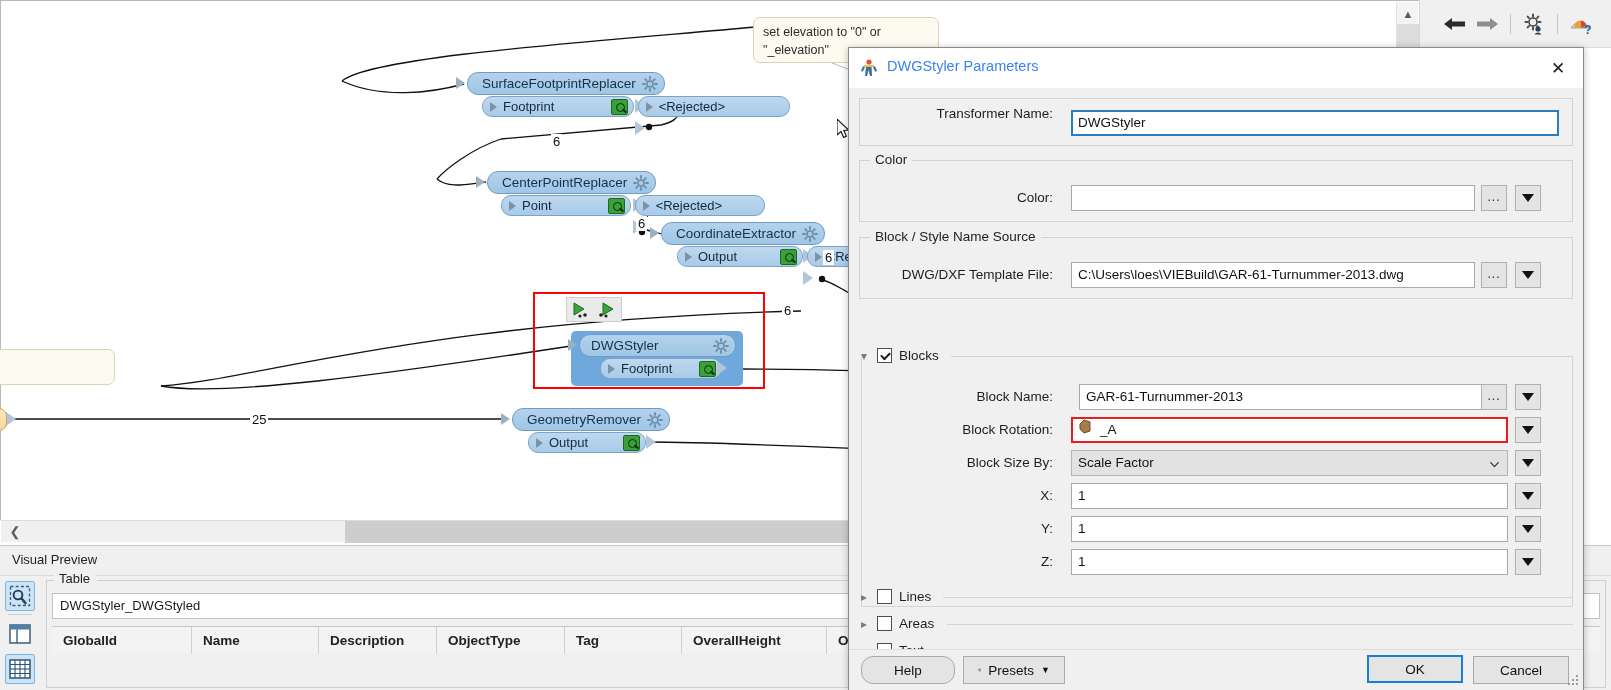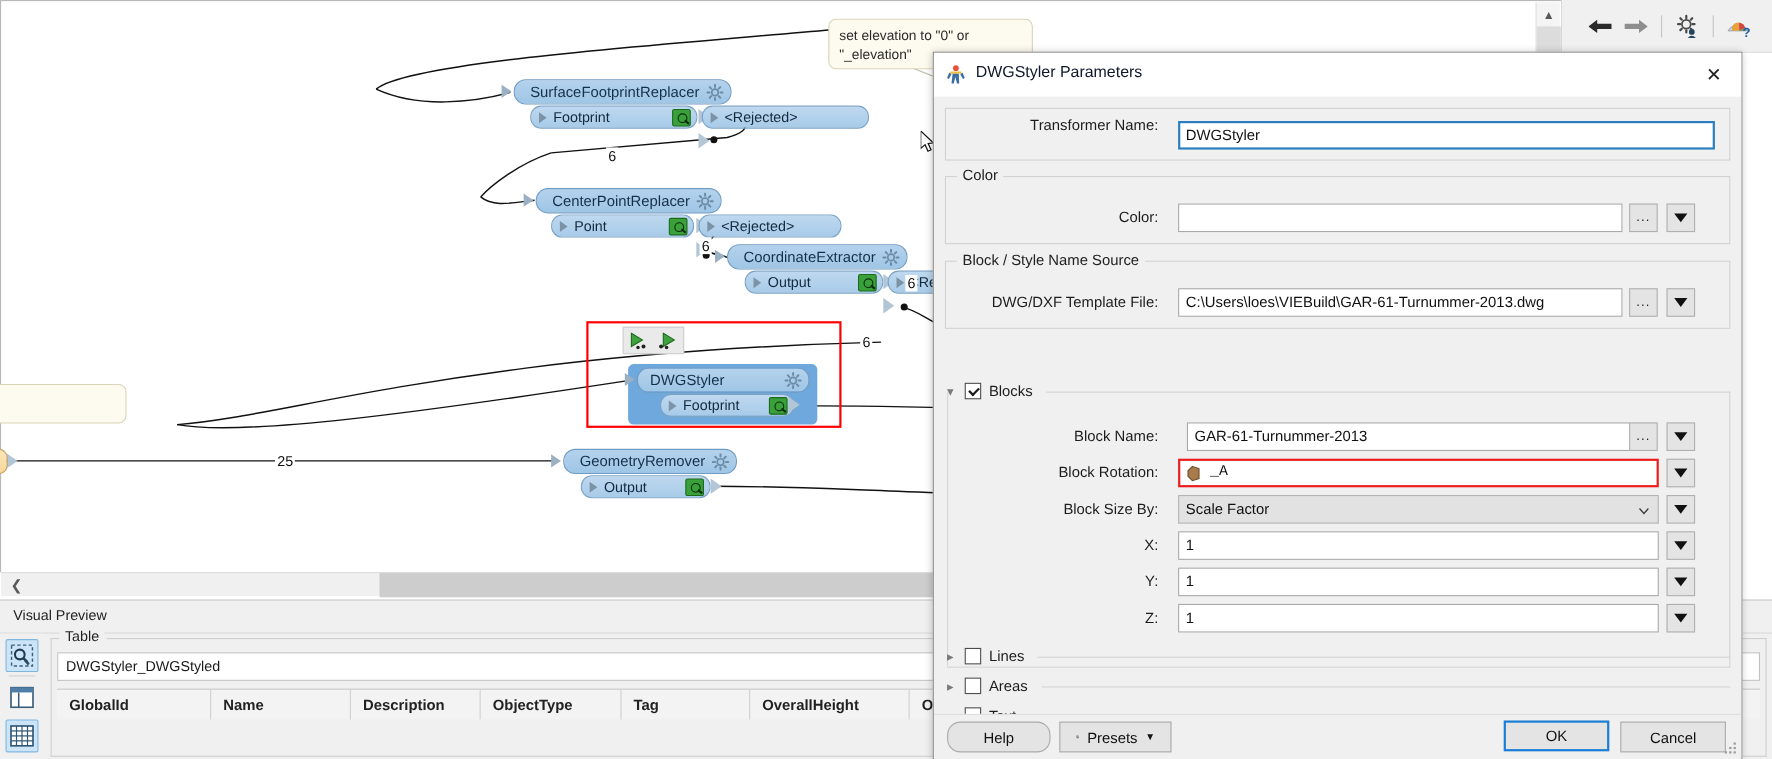--- a/index.html
+++ b/index.html
@@ -223,21 +223,21 @@
     background: #f0f0f0; border: 1px solid #8a8a8a;
     box-shadow: 0 1px 7px rgba(0,0,0,0.25);
     z-index: 50;
   }
   #dialog-titlebar {
     position: absolute; left: 0; top: 0; width: 734px; height: 40px;
     background: #ffffff;
   }
   #dialog-icon { position: absolute; left: 10px; top: 10px; width: 20px; height: 20px; }
   #dialog-title {
-    position: absolute; left: 38px; top: 10px; font-size: 14.5px; color: #0f172a;
+    position: absolute; left: 38px; top: 10px; font-size: 14.5px; color: #3b82f6;
   }
   #dialog-close {
     position: absolute; right: 8px; top: 6px; width: 34px; height: 28px;
     display: flex; align-items: center; justify-content: center;
     font-size: 17px; color: #222;
   }
   #dialog-body {
     position: absolute; left: 0; top: 40px; width: 734px; height: 561px;
     background: #f0f0f0; padding: 0;
   }
@@ -707,21 +707,21 @@
       </div>
       <div class="field" style="left:222px; top:296px; width:404px;margin-left:8px;">GAR-61-Turnummer-2013</div>
       <div class="btn-dots" style="left:632px; top:296px;">...</div>
       <div class="btn-drop" style="left:666px; top:296px;">
           <span class="caret"></span>
         </div>
 
       <div class="row" style="left:10px; top:329px; width:194px;">
         <div class="row-label">Block Rotation:</div>
       </div>
-      <div class="field error" style="left:222px; top:329px; width:437px; display:flex; align-items:center; gap:8px;font-family:Liberation Mono, monospace;">
+      <div class="field error" style="left:222px; top:329px; width:437px; display:flex; gap:8px;">
         <svg width="14" height="15" viewBox="0 0 14 15">
           <path d="M6,1 L12,3 L12,12 L6,14 L2,10 L2,5 Z" fill="#a87b4b" stroke="#6e4d2a" stroke-width="1"></path>
         </svg>
         <span>_A</span>
       </div>
       <div class="btn-drop" style="left:666px; top:329px;">
           <span class="caret"></span>
         </div>
 
       <div class="row" style="left:10px; top:362px; width:194px;">

